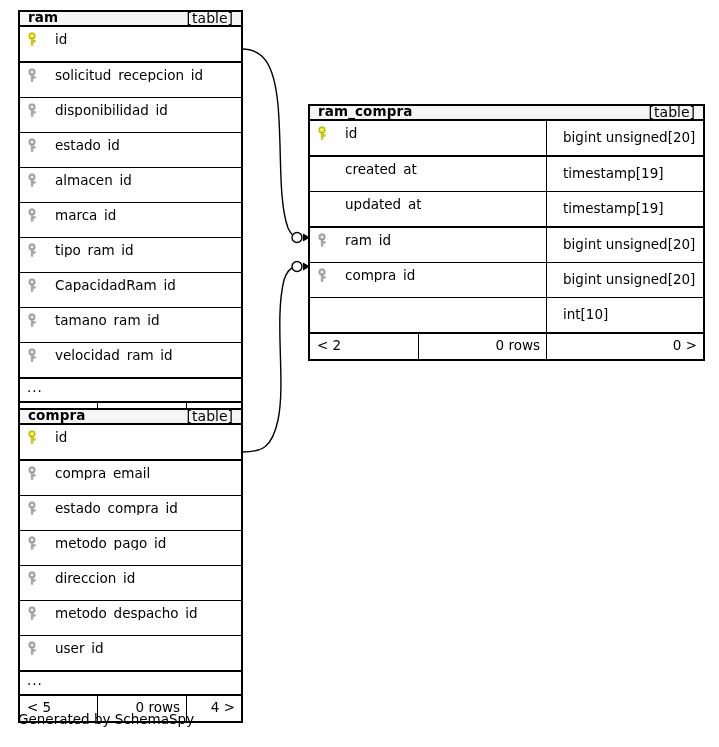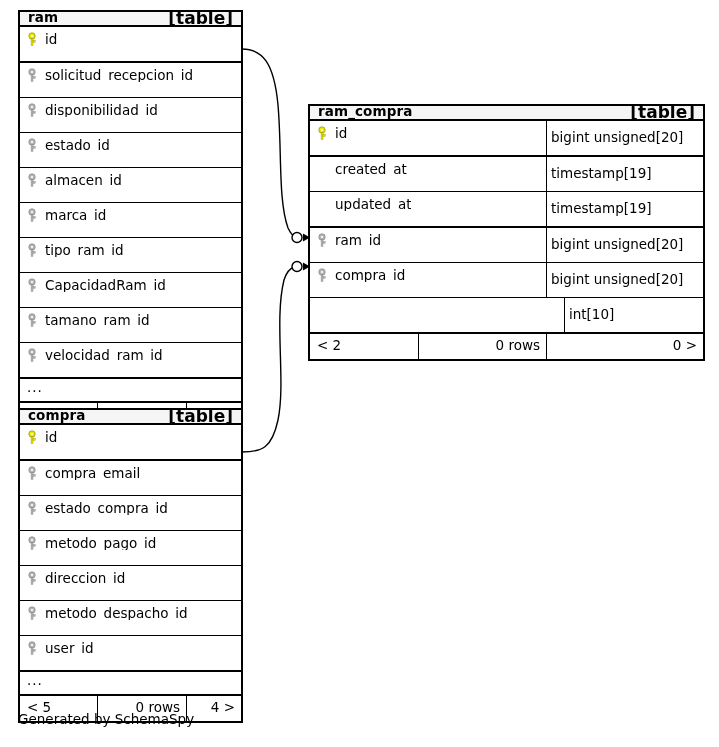--- a/index.html
+++ b/index.html
@@ -53,22 +53,22 @@
     padding: 6px 8px 7px 8px;
     box-sizing: border-box;
     height: 15px;
   }
   .tbl-name {
     font-weight: bold;
     font-size: 13.5px;
     letter-spacing: 0.1px;
   }
   .tbl-tag {
-    font-size: 17px;
-    font-weight: bold;
+    font-size: 14px;
+    font-weight: normal;
   }
 
   .col-row {
     display: flex;
     align-items: stretch;
     border-bottom: 1px solid #000000;
     box-sizing: border-box;
     min-height: 29px;
   }
   .col-row.thick {
@@ -77,28 +77,28 @@
   .col-row:last-of-type {
     border-bottom: none;
   }
 
   .col-name {
     flex: 1 1 auto;
     display: flex;
     align-items: center;
     padding: 5px 6px 14px 7px;
     box-sizing: border-box;
-    gap: 4px;
+    gap: 14px;
     min-width: 0;
   }
   .col-type {
     flex: 0 0 auto;
     display: flex;
     align-items: center;
-    padding: 5px 5px 6px 4px;
+    padding: 5px 5px 6px 16px;
     border-left: 1px solid #000000;
     box-sizing: border-box;
     white-space: nowrap;
     margin-left: 40px;
   }
 
   .keyslot {
     flex: 0 0 14px;
     width: 14px;
     height: 15px;
@@ -385,21 +385,21 @@
         </span>
         <span class="col-label">compra_id</span>
       </div>
       <div class="col-type" style="width:157px;">bigint unsigned[20]</div>
     </div>
 
     <div class="col-row thick">
       <div class="col-name">
         <span class="keyslot"></span>
       </div>
-      <div class="col-type" style="width:139px;">int[10]</div>
+      <div class="col-type" style="width:157px;">int[10]</div>
     </div>
 
     <div class="footer-row">
       <div class="footer-cell fc-left" style="width:108px;">&lt; 2</div>
       <div class="footer-cell fc-right sep" style="width:128px;">0 rows</div>
       <div class="footer-cell fc-right sep" style="flex:1 1 auto;">0 &gt;</div>
     </div>
   </div>
 
   <div class="table-box" id="tbl-compra" style="left:18px; top:408px; width:225px;">

